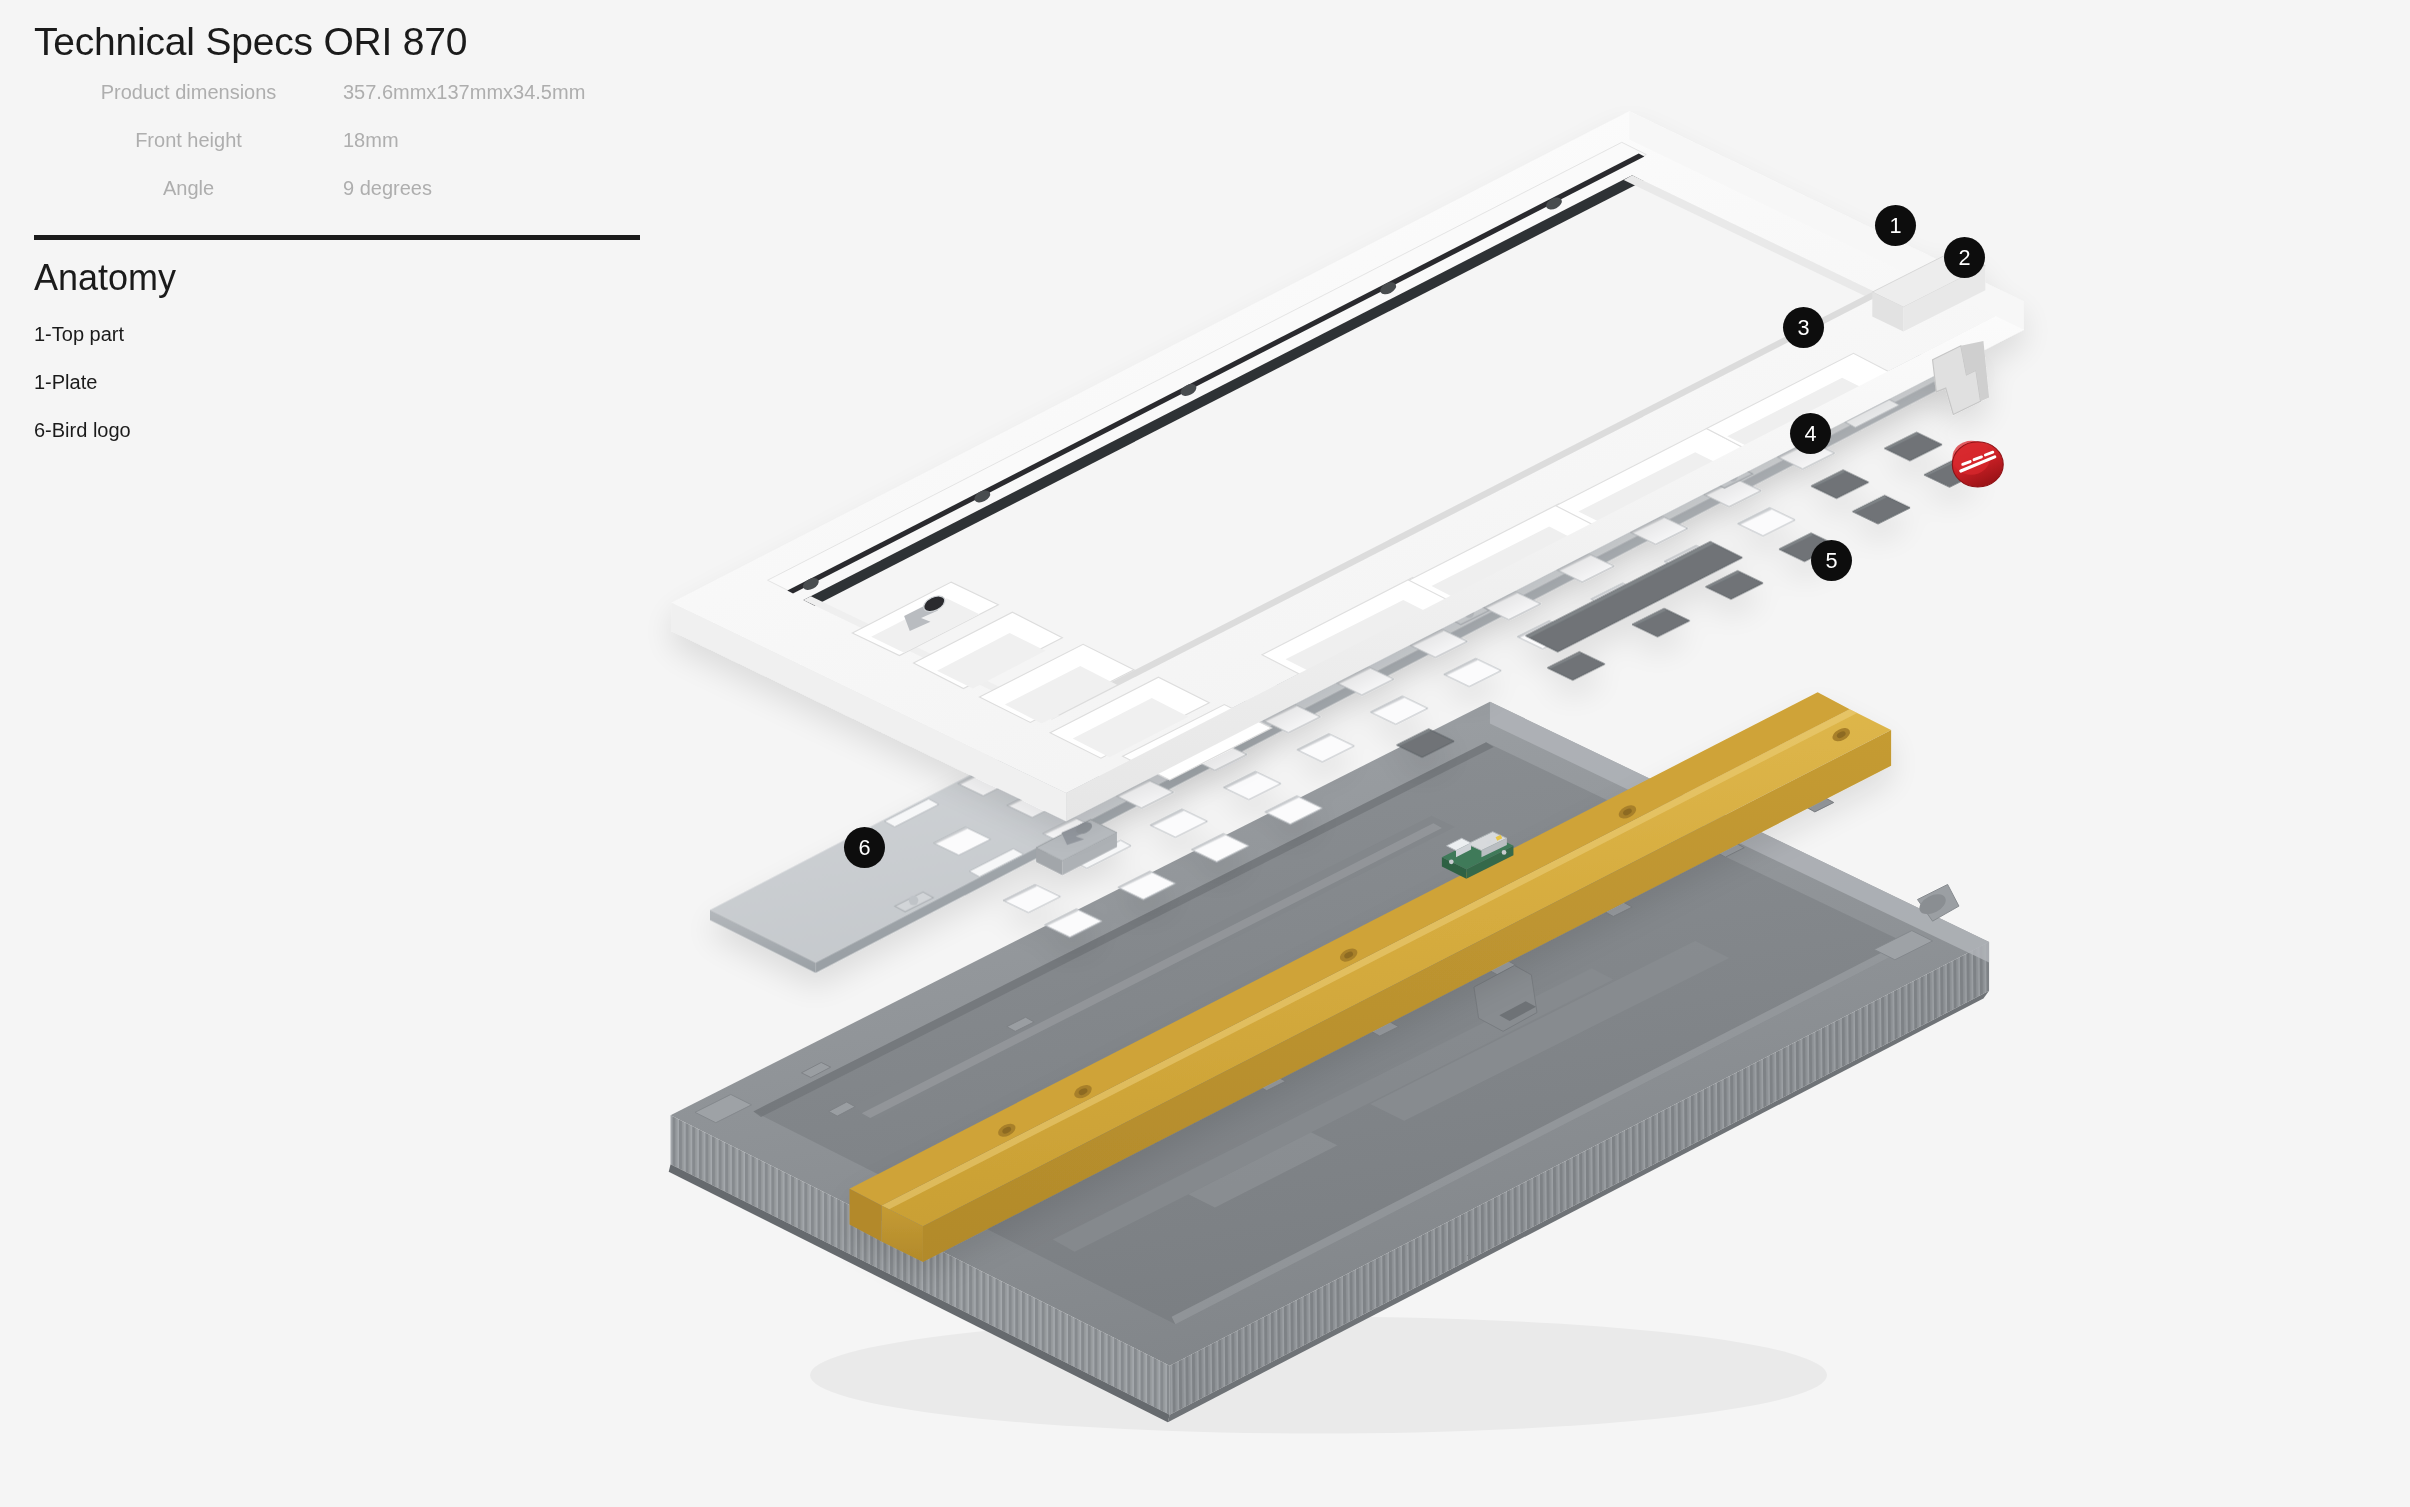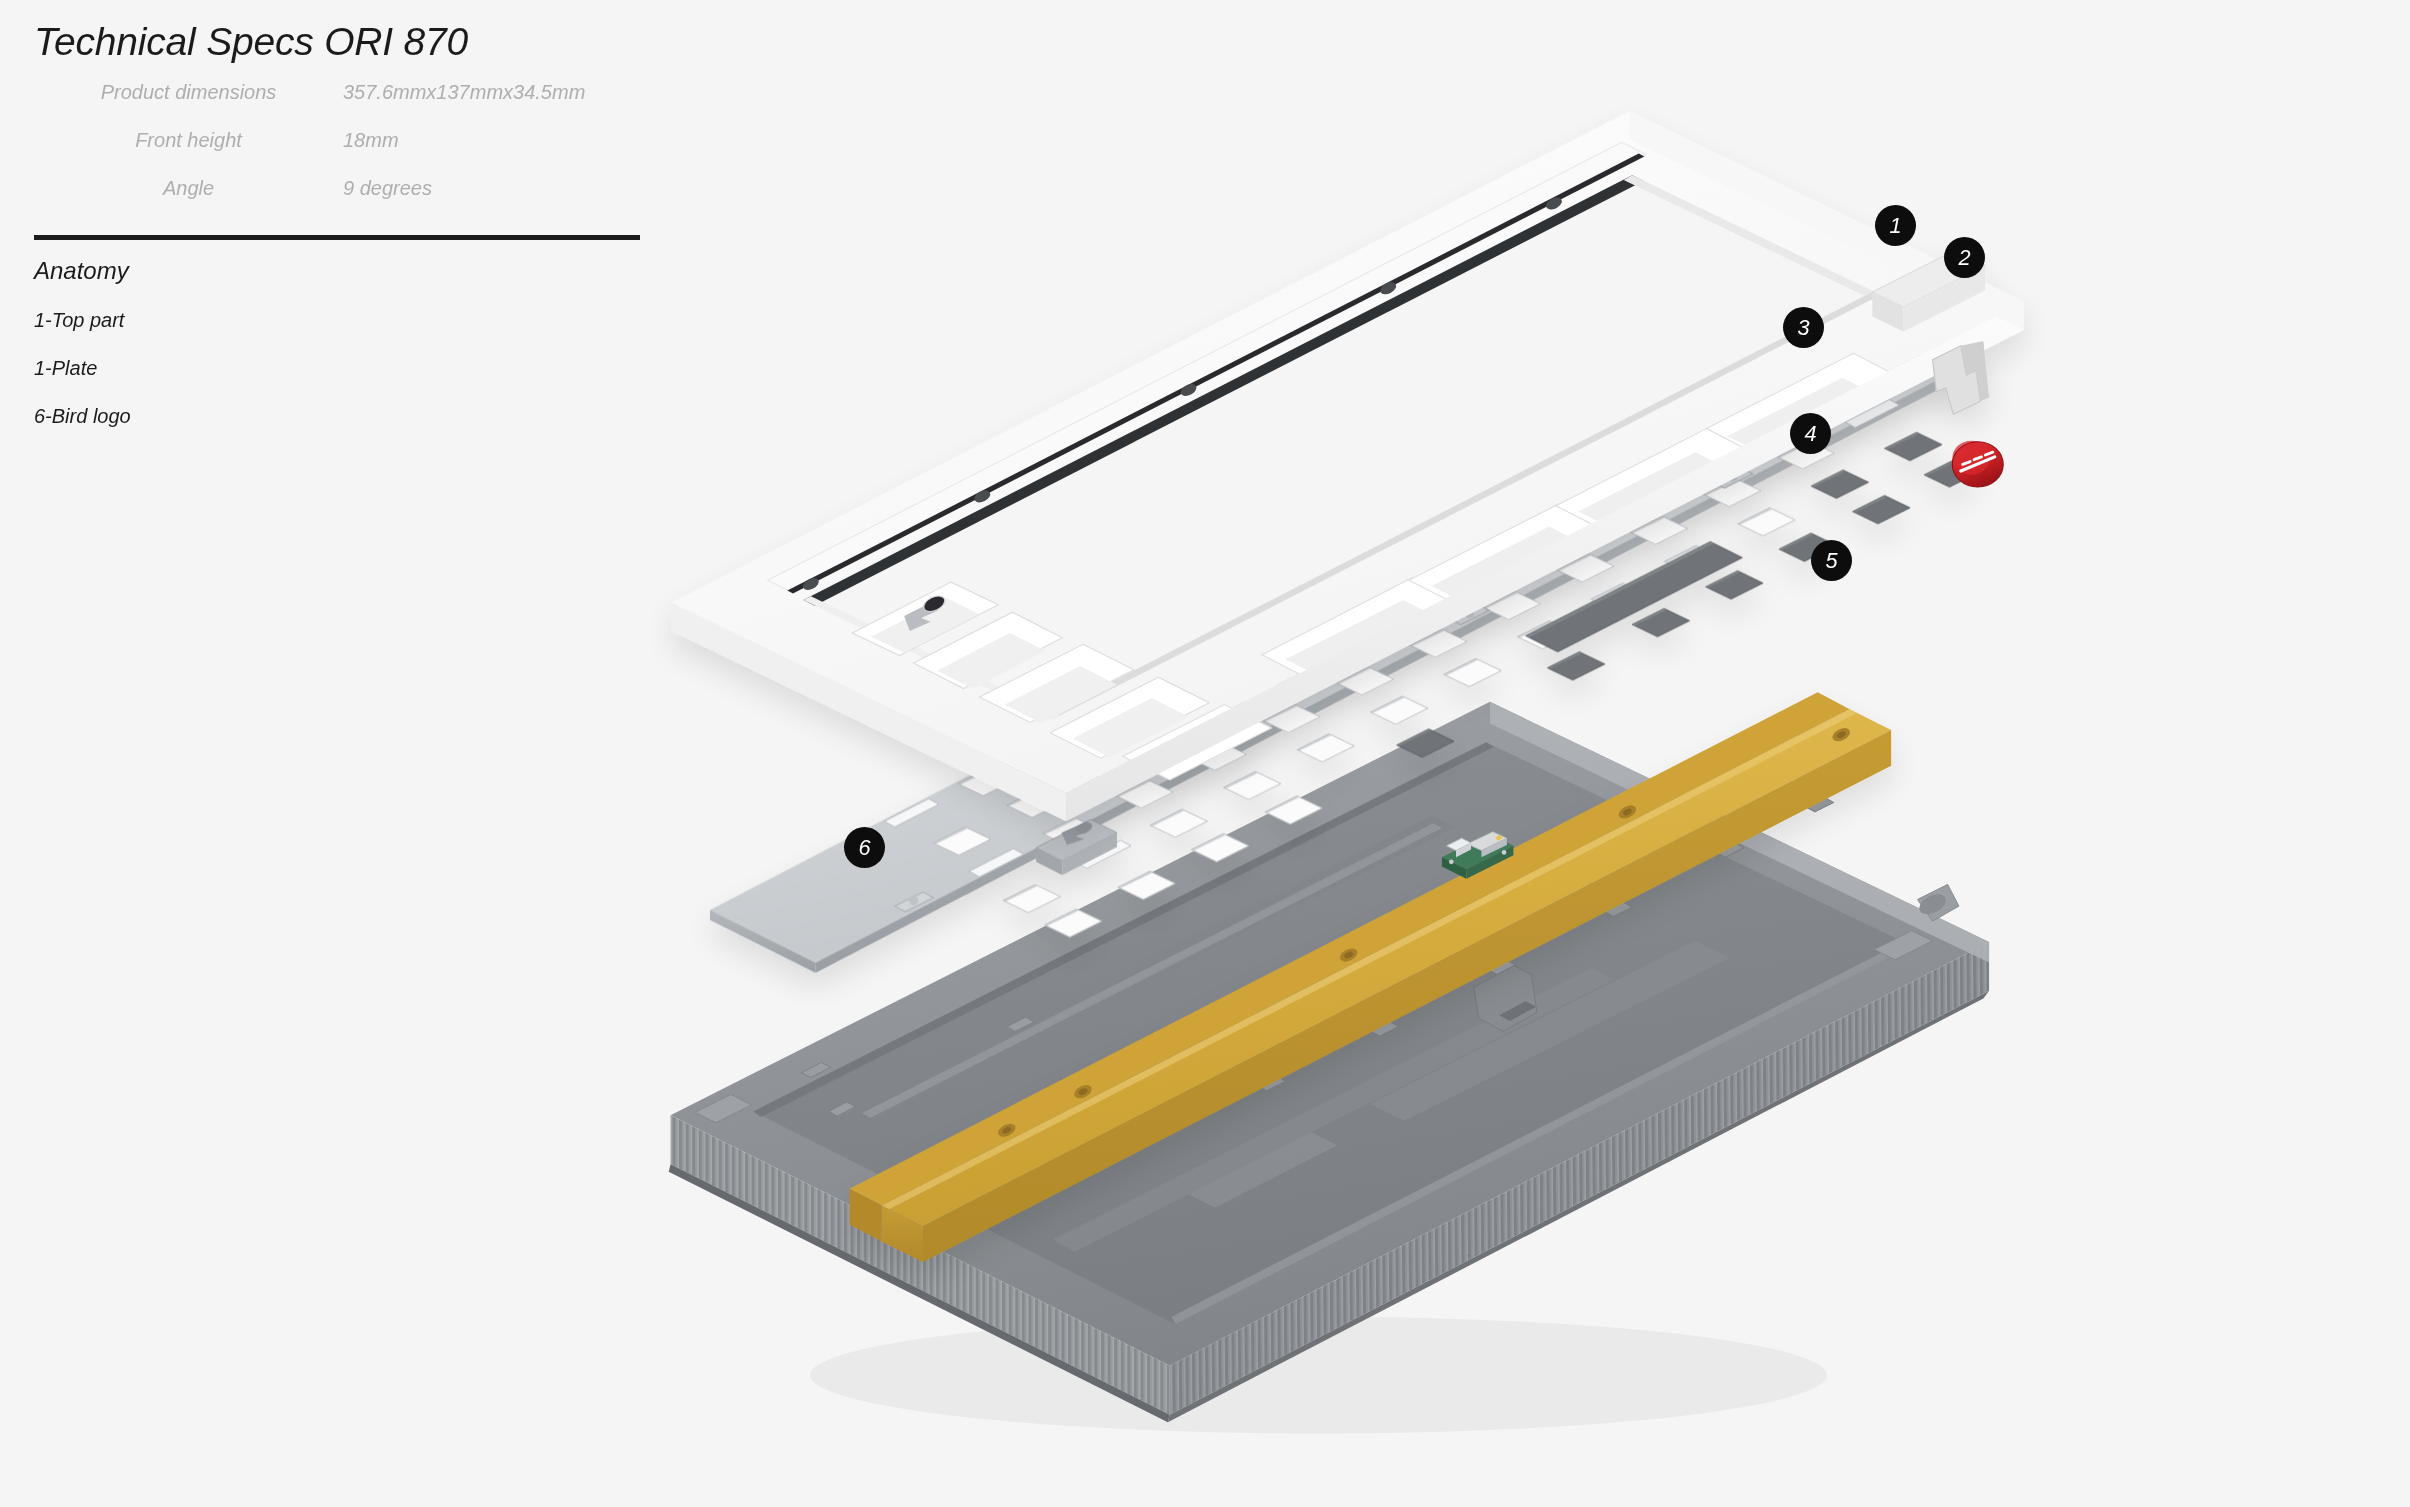--- a/index.html
+++ b/index.html
@@ -7,21 +7,20 @@
     margin: 0; padding: 0;
     width: 2411px; height: 1508px;
     background: #f5f5f5;
     font-family: "Liberation Sans", sans-serif;
     overflow: hidden;
   }
   #page {
     position: relative;
     width: 2411px; height: 1316px;
     background: #f5f5f5;
-    font-style: italic;
   }
 
   
   #info-panel {
     position: absolute;
     left: 34px; top: 21px;
     width: 659px;
   }
   #page-title {
     font-size: 39px;
@@ -50,21 +49,21 @@
     font-weight: 400;
     white-space: nowrap;
   }
   #divider {
     width: 606px;
     height: 4.7px;
     background: #1b1b1b;
     margin: 10.4px 0 0 0;
   }
   #anatomy-title {
-    font-size: 24px;
+    font-size: 36px;
     font-weight: 400;
     color: #1b1b1b;
     margin: 17px 0 11.3px 0;
   }
   .anatomy-item {
     font-size: 20px;
     color: #1b1b1b;
     line-height: 1;
     height: 48px;
     display: flex;

